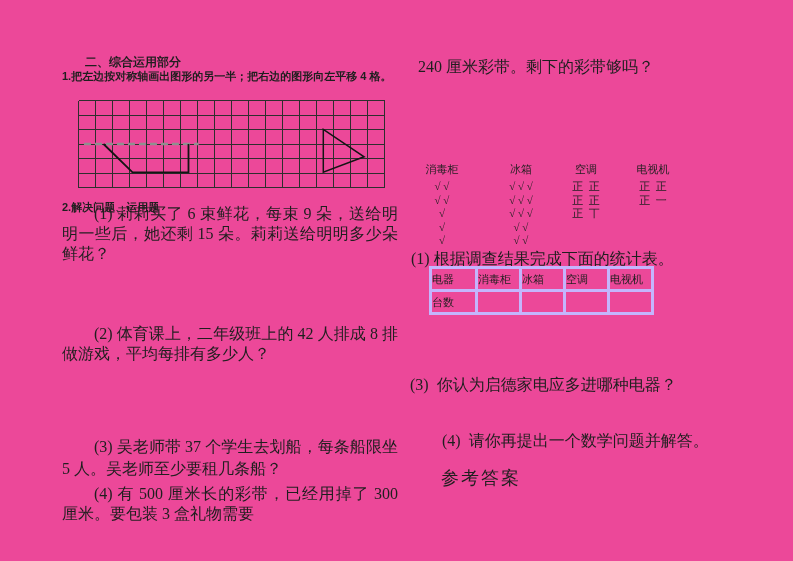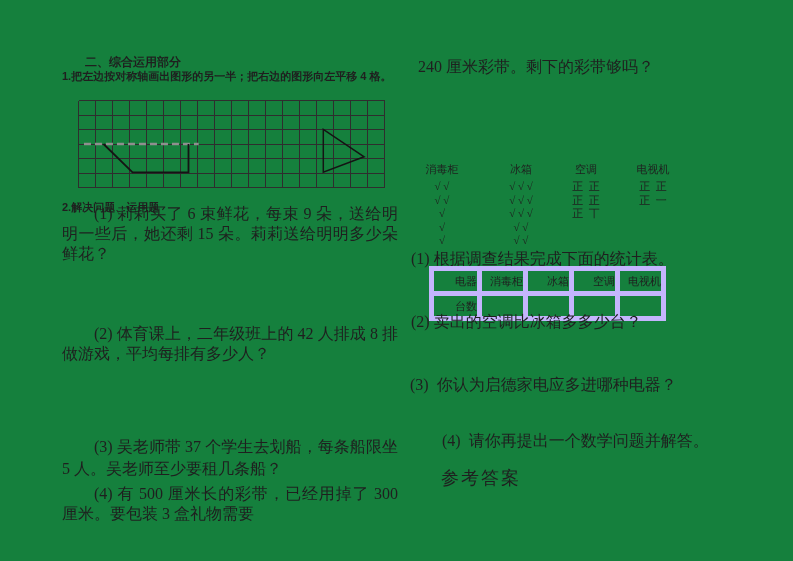--- a/index.html
+++ b/index.html
@@ -1,17 +1,17 @@
 <!DOCTYPE html>
 <html><head>
 <meta charset="utf-8">
 <style>
   html,body{margin:0;padding:0;background:#ffffff;}
   #page{
-    position:relative;width:793px;height:561px;background:#15803d;overflow:hidden;
+    position:relative;width:793px;height:561px;background:#ec4899;overflow:hidden;
     font-family:"Liberation Serif","DejaVu Serif",serif;color:#1f1f1f;
   }
   .abs{position:absolute;}
   .bold{font-weight:bold;font-family:"Liberation Sans","DejaVu Sans",sans-serif;}
   .t11{font-size:16px;line-height:20px;}
   .t12{font-size:12px;line-height:14px;}
   .para{width:336px;text-align:justify;text-indent:2em;}
   .oneline{white-space:pre;}
   
   #grid-figure{left:78px;top:100px;}
@@ -19,22 +19,22 @@
   .tally-col{position:absolute;text-align:center;font-size:11px;}
   .tally-label{font-size:11px;line-height:14px;margin-bottom:4px;}
   .tally-row{line-height:13.5px;white-space:pre;font-size:11px;}
   #tally-col-0{left:416px;top:162px;width:52px;}
   #tally-col-1{left:492px;top:162px;width:58px;}
   #tally-col-2{left:556px;top:162px;width:60px;}
   #tally-col-3{left:622px;top:162px;width:62px;}
   
   #stats-table{left:429px;top:266px;border-collapse:collapse;}
   #stats-table td,#stats-table th{
-    border:5px solid #c4b5fd;width:41px;height:20px;padding:0;
-    font-size:11px;font-weight:normal;text-align:right;vertical-align:middle;
+    border:3px solid #c4b5fd;width:41px;height:20px;padding:0;
+    font-size:11px;font-weight:normal;text-align:left;vertical-align:middle;
   }
   #stats-table th:first-child{width:43px;}
   .ref{font-size:18px;line-height:18px;letter-spacing:2px;margin-left:24px;}
 </style>
 </head>
 <body>
 
 <div id="page">
 
   <div class="abs bold t12" style="left:85px;top:55px;">二、综合运用部分</div>
@@ -142,21 +142,20 @@
     <tr>
       <td>台数</td>
       <td></td>
       <td></td>
       <td></td>
       <td></td>
     </tr>
   </tbody>
     </table>
 
-  <div class="abs t11 oneline" style="left:411px;top:312px;">(2) 卖出的空调比冰箱多多少台？</div>
 
   <div class="abs t11 oneline" style="left:410px;top:375px;">(3)  你认为启德家电应多进哪种电器？</div>
 
   <div class="abs t11 oneline" style="left:410px;top:431px;margin-left:32px;">(4)  请你再提出一个数学问题并解答。</div>
 
   <div class="abs ref" style="left:417px;top:469px;">参考答案</div>
 
 </div>
 
 </body></html>

